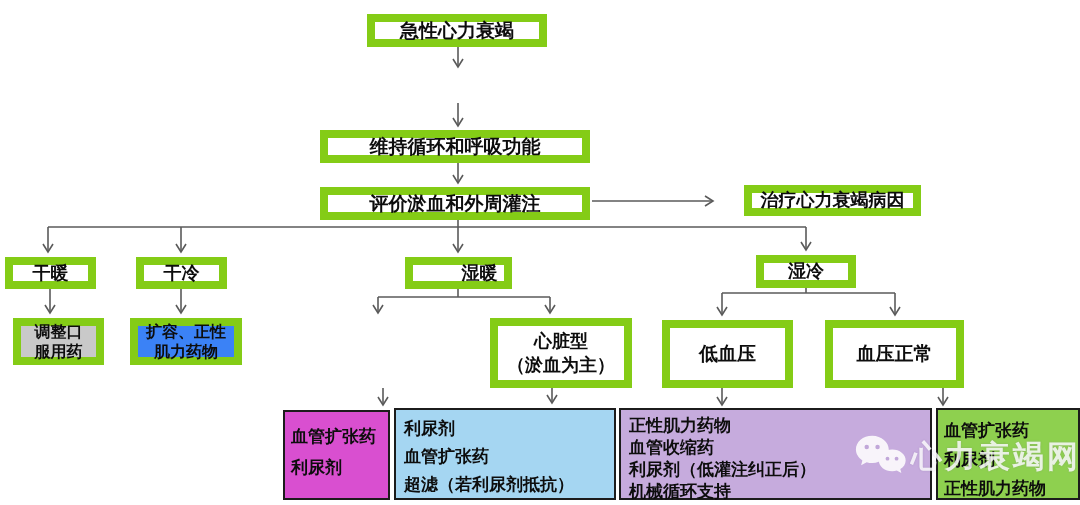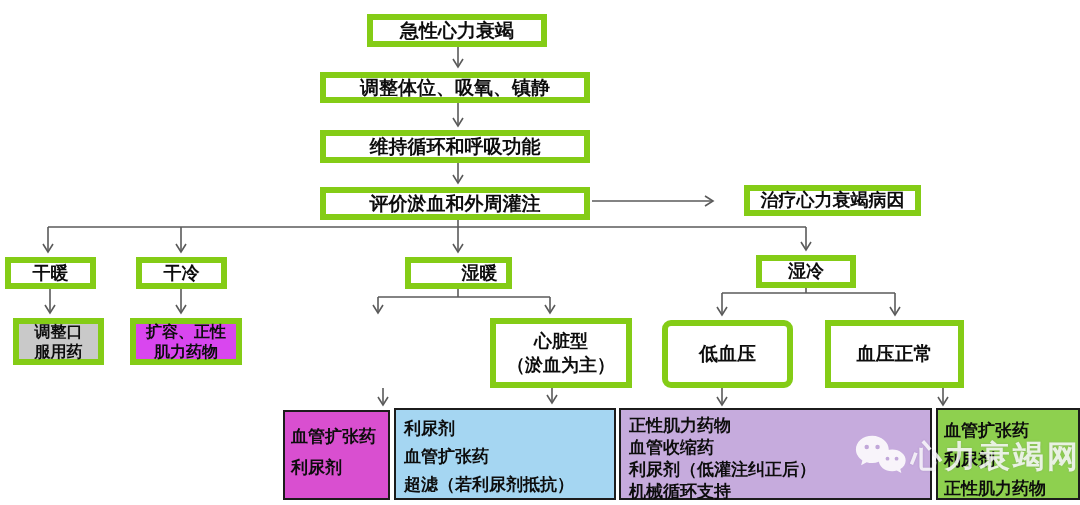--- a/index.html
+++ b/index.html
@@ -2,21 +2,21 @@
 <html><head>
 <meta charset="utf-8">
 <style>
   html,body{margin:0;padding:0;background:#ffffff;}
   #canvas{
     position:relative;width:1080px;height:505px;background:#ffffff;
     font-family:"Liberation Sans",sans-serif;overflow:hidden;
   }
   #connectors{position:absolute;left:0;top:0;width:1080px;height:505px;pointer-events:none;}
   .node{
-    position:absolute;box-sizing:border-box;border:6px solid #84cc16;background:#ffffff;
+    position:absolute;box-sizing:border-box;border:8px solid #84cc16;background:#ffffff;
     display:flex;flex-direction:column;align-items:center;justify-content:center;
     font-weight:bold;color:#0d0d0d;line-height:1.25;z-index:2;
   }
   .node span{display:block;}
   .listbox{
     position:absolute;box-sizing:border-box;border:2px solid #1c1c1c;
     font-weight:bold;color:#0d0d0d;text-align:left;z-index:2;
   }
   .listbox span{display:block;}
 
@@ -29,21 +29,21 @@
   .n-drywarm {left:5px;  top:257px;width:91px; height:32px;font-size:18px;}
   .n-drycold {left:136px;top:257px;width:91px; height:32px;font-size:18px;}
   .n-wetwarm {left:405px;top:257px;width:107px;height:32px;font-size:18px;padding-left:42px;}
   .n-wetcold {left:756px;top:255px;width:100px;height:33px;font-size:18px;}
 
   .n-oral    {left:13px;  top:318px;width:91px; height:47px;font-size:16px;line-height:1.25;}
   .n-expand  {left:130px;top:318px;width:112px;height:47px;font-size:16px;line-height:1.25;}
 
   .n-vascular{left:312px;top:318px;width:162px;height:70px;font-size:18px;line-height:1.35;}
   .n-cardiac {left:490px;top:318px;width:142px;height:70px;font-size:18px;line-height:1.35;}
-  .n-hypo    {left:662px;top:320px;width:131px;height:68px;font-size:19px;border-radius:9px;}
+  .n-hypo    {left:662px;top:320px;width:131px;height:68px;font-size:19px;}
   .n-normbp  {left:825px;top:320px;width:139px;height:68px;font-size:19px;}
 
   .n-magenta {left:283px;top:410px;width:107px;height:90px;font-size:17px;line-height:31px;padding:9px 2px 0 6px;}
   .n-blue    {left:394px;top:408px;width:222px;height:92px;font-size:17px;line-height:28px;padding:5px 2px 0 8px;}
   .n-purple  {left:619px;top:408px;width:313px;height:92px;font-size:17px;line-height:22px;padding:5px 2px 0 8px;}
   .n-green   {left:936px;top:408px;width:144px;height:92px;font-size:17px;line-height:29px;padding:6px 2px 0 6px;}
 
   .watermark{
     position:absolute;left:855px;top:434px;display:flex;align-items:center;z-index:3;
     pointer-events:none;
@@ -90,23 +90,20 @@
       <line x1="552" y1="388" x2="552" y2="403" marker-end="url(#arr)"></line>
       <line x1="722" y1="388" x2="722" y2="405" marker-end="url(#arr)"></line>
       <line x1="943" y1="388" x2="943" y2="405" marker-end="url(#arr)"></line>
     </g>
   </svg>
 
   <div class="node n-acute">
     <span>急性心力衰竭</span>
   </div>
 
-  <div class="node n-adjust">
-    <span>调整体位、吸氧、镇静</span>
-  </div>
 
   <div class="node n-maintain">
     <span>维持循环和呼吸功能</span>
   </div>
 
   <div class="node n-evaluate">
     <span>评价淤血和外周灌注</span>
   </div>
 
   <div class="node n-cause">
@@ -127,21 +124,21 @@
 
   <div class="node n-wetcold">
     <span>湿冷</span>
   </div>
 
   <div class="node n-oral" style="background-color: rgb(201, 201, 201);">
     <span>调整口</span>
     <span>服用药</span>
   </div>
 
-  <div class="node n-expand" style="background-color: #d946ef;">
+  <div class="node n-expand" style="background-color: #3b82f6;">
     <span>扩容、正性</span>
     <span>肌力药物</span>
   </div>
 
 
   <div class="node n-cardiac">
     <span>心脏型</span>
     <span>（淤血为主）</span>
   </div>
 

